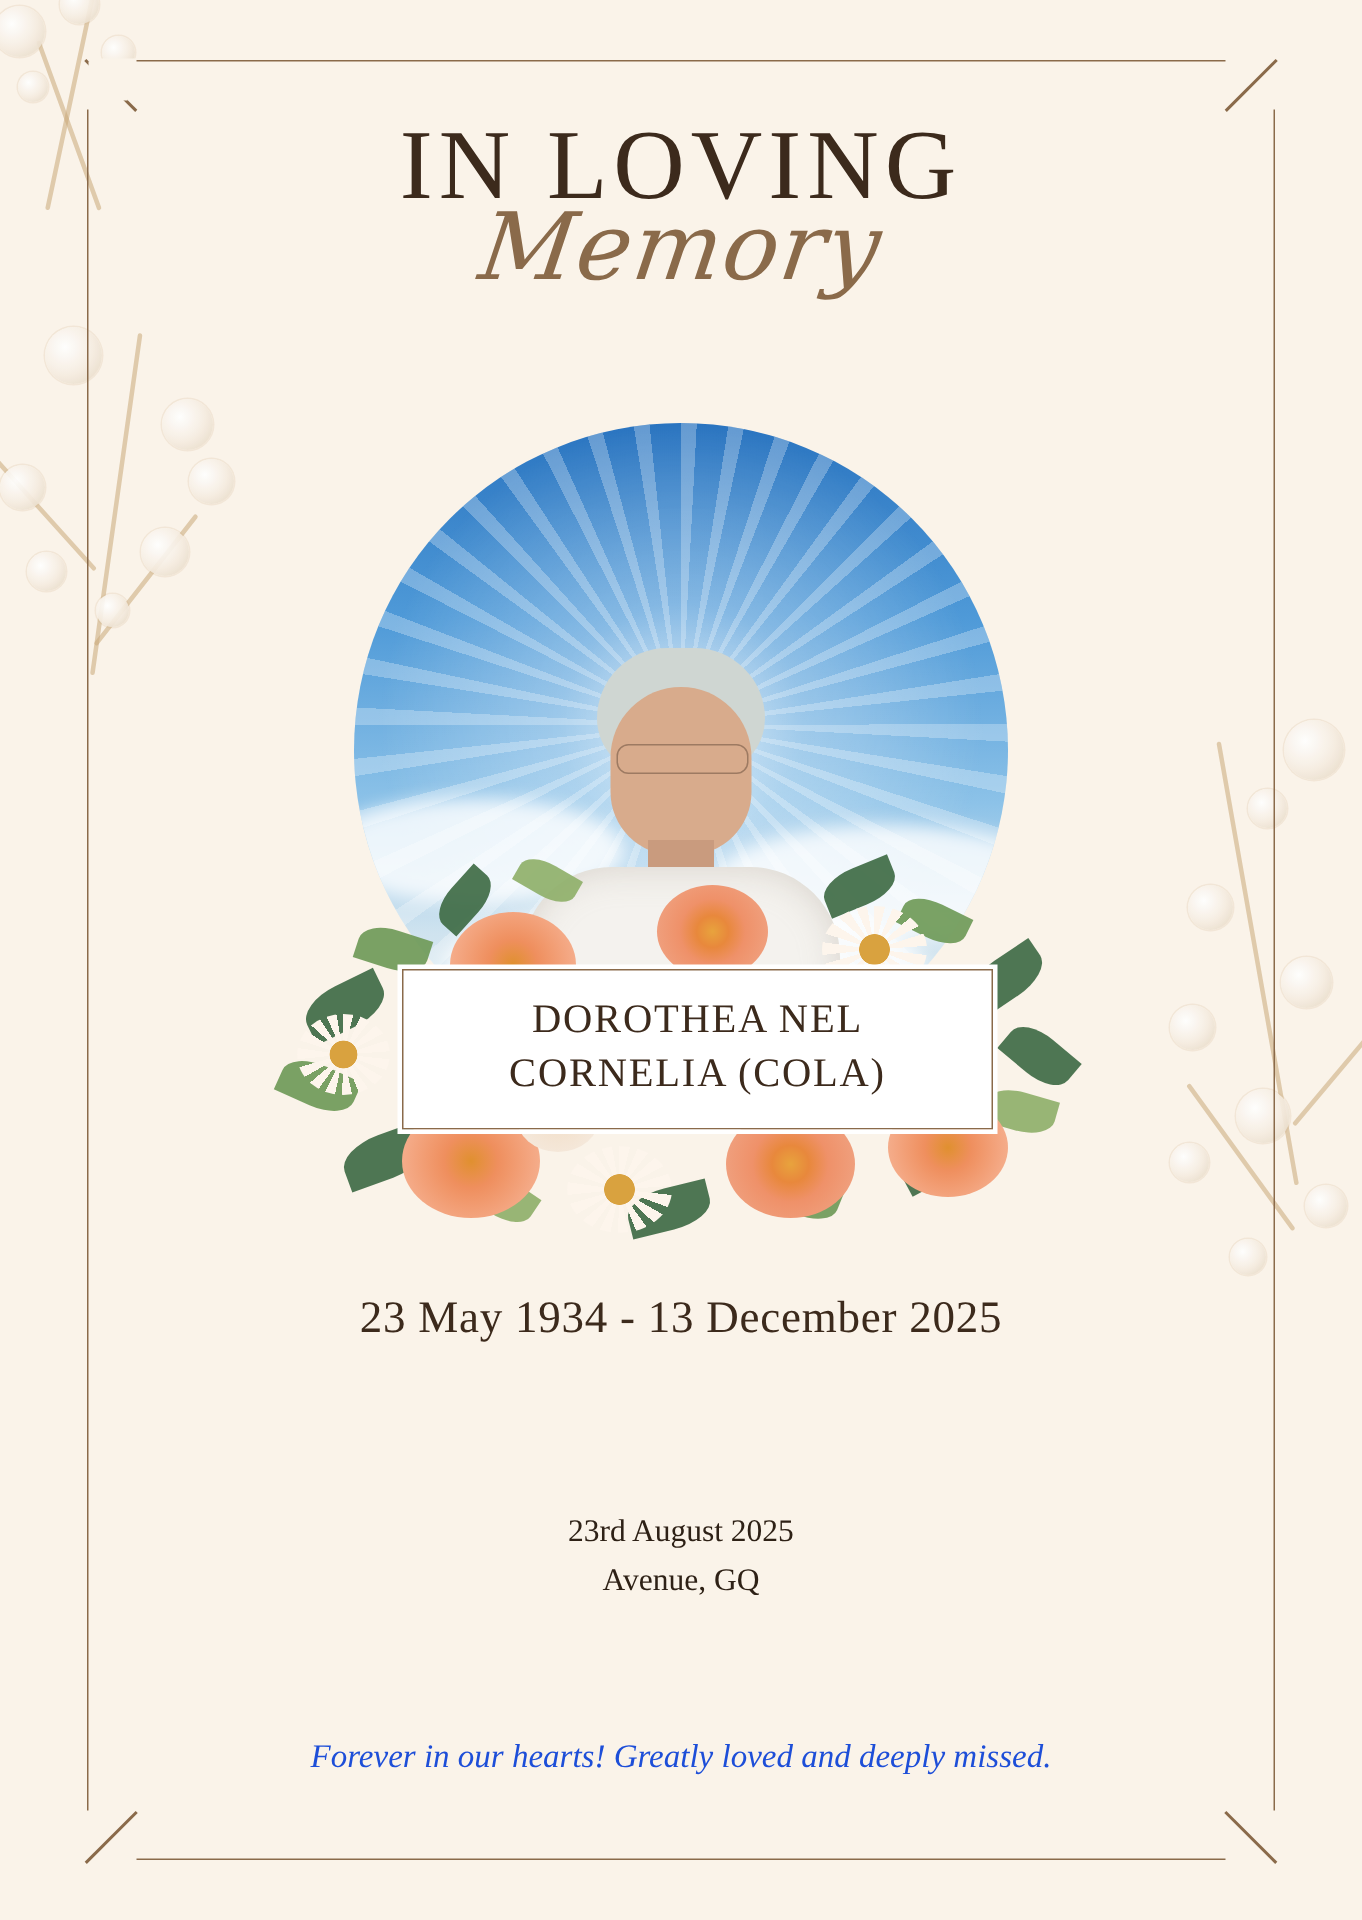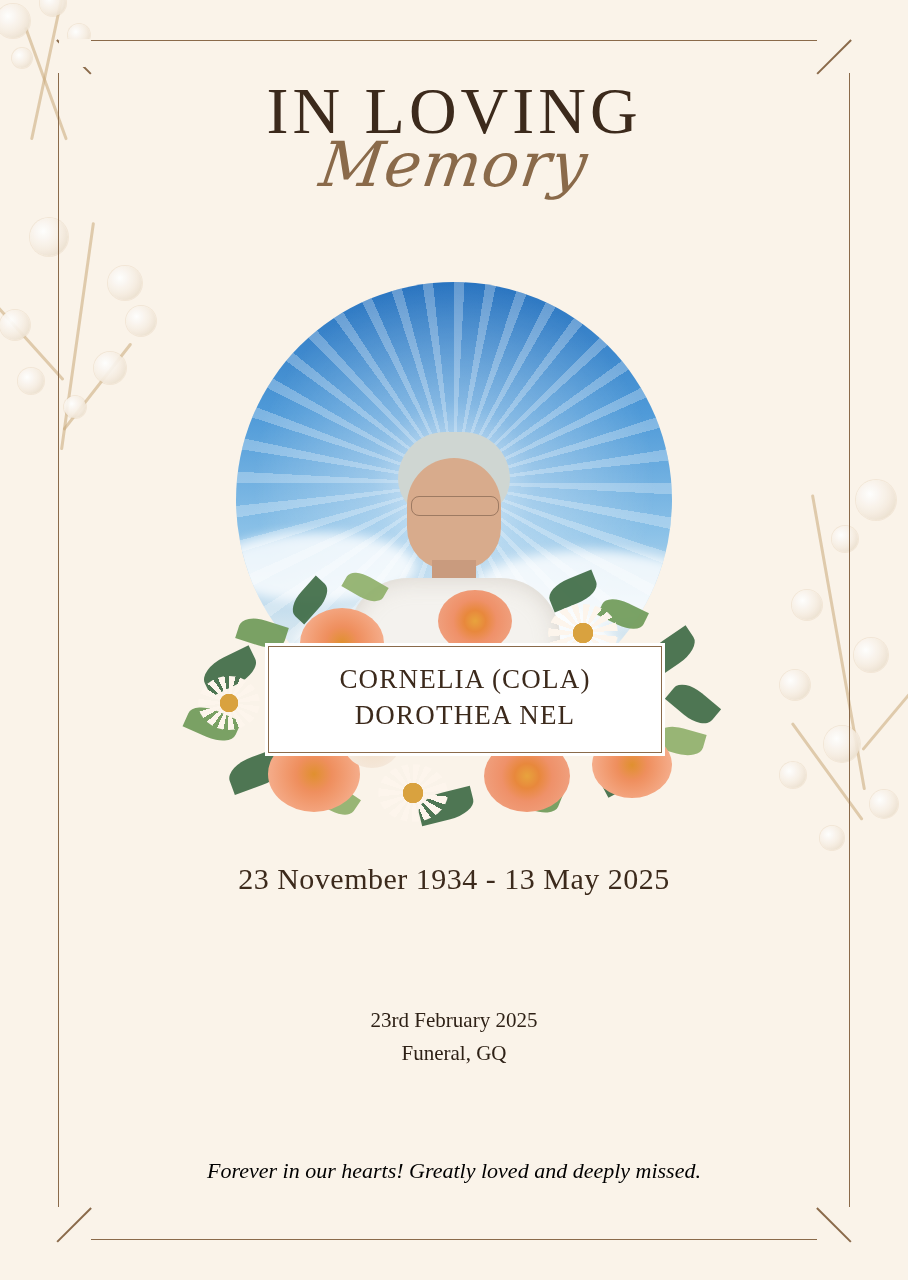--- a/index.html
+++ b/index.html
@@ -306,21 +306,21 @@
     color: #2e2116;
     line-height: 1.55;
   }
   .closing {
     position: absolute;
     left: 0;
     right: 0;
     top: 1158px;
     font-size: 22px;
     font-style: italic;
-    color: #000000;
+    color: #1d4ed8;
   }
 </style>
 </head>
 <body>
 
 <div class="bg-floral" style="left:-10px; top:-10px; width:200px; height:300px;">
   <div class="stem" style="left:40px; top:0; width:3px; height:150px; transform:rotate(12deg);"></div>
   <div class="stem" style="left:75px; top:30px; width:3px; height:120px; transform:rotate(-20deg);"></div>
   <div class="puff" style="left:6px; top:14px; width:34px; height:34px;"></div>
   <div class="puff" style="left:50px; top:0px; width:26px; height:26px;"></div>
@@ -417,26 +417,26 @@
     <div class="daisy" style="left:30px; top:116px; width:62px; height:54px;"></div>
     <div class="bloom coral" style="left:100px; top:176px; width:92px; height:76px;"></div>
     <div class="daisy" style="left:210px; top:204px; width:70px; height:58px;"></div>
     <div class="bloom" style="left:316px; top:180px; width:86px; height:72px;"></div>
     <div class="bloom coral" style="left:424px; top:172px; width:80px; height:66px;"></div>
     <div class="bloom pale" style="left:176px; top:160px; width:56px; height:48px;"></div>
     <div class="bloom pale" style="left:400px; top:120px; width:52px; height:44px;"></div>
   </div>
 
   <div class="name-plate">
+    <div class="name-line">DOROTHEA NEL</div>
     <div class="name-line">CORNELIA (COLA)</div>
-    <div class="name-line">DOROTHEA NEL</div>
   </div>
 
-  <div class="dates">23 November 1934 - 13 May 2025</div>
+  <div class="dates">23 May 1934 - 13 December 2025</div>
 
 
   <div class="details">
-    <div>23rd February 2025</div>
-    <div>Funeral, GQ</div>
+    <div>23rd August 2025</div>
+    <div>Avenue, GQ</div>
   </div>
 
   <div class="closing">Forever in our hearts! Greatly loved and deeply missed.</div>
 </div>
 
 </body></html>

